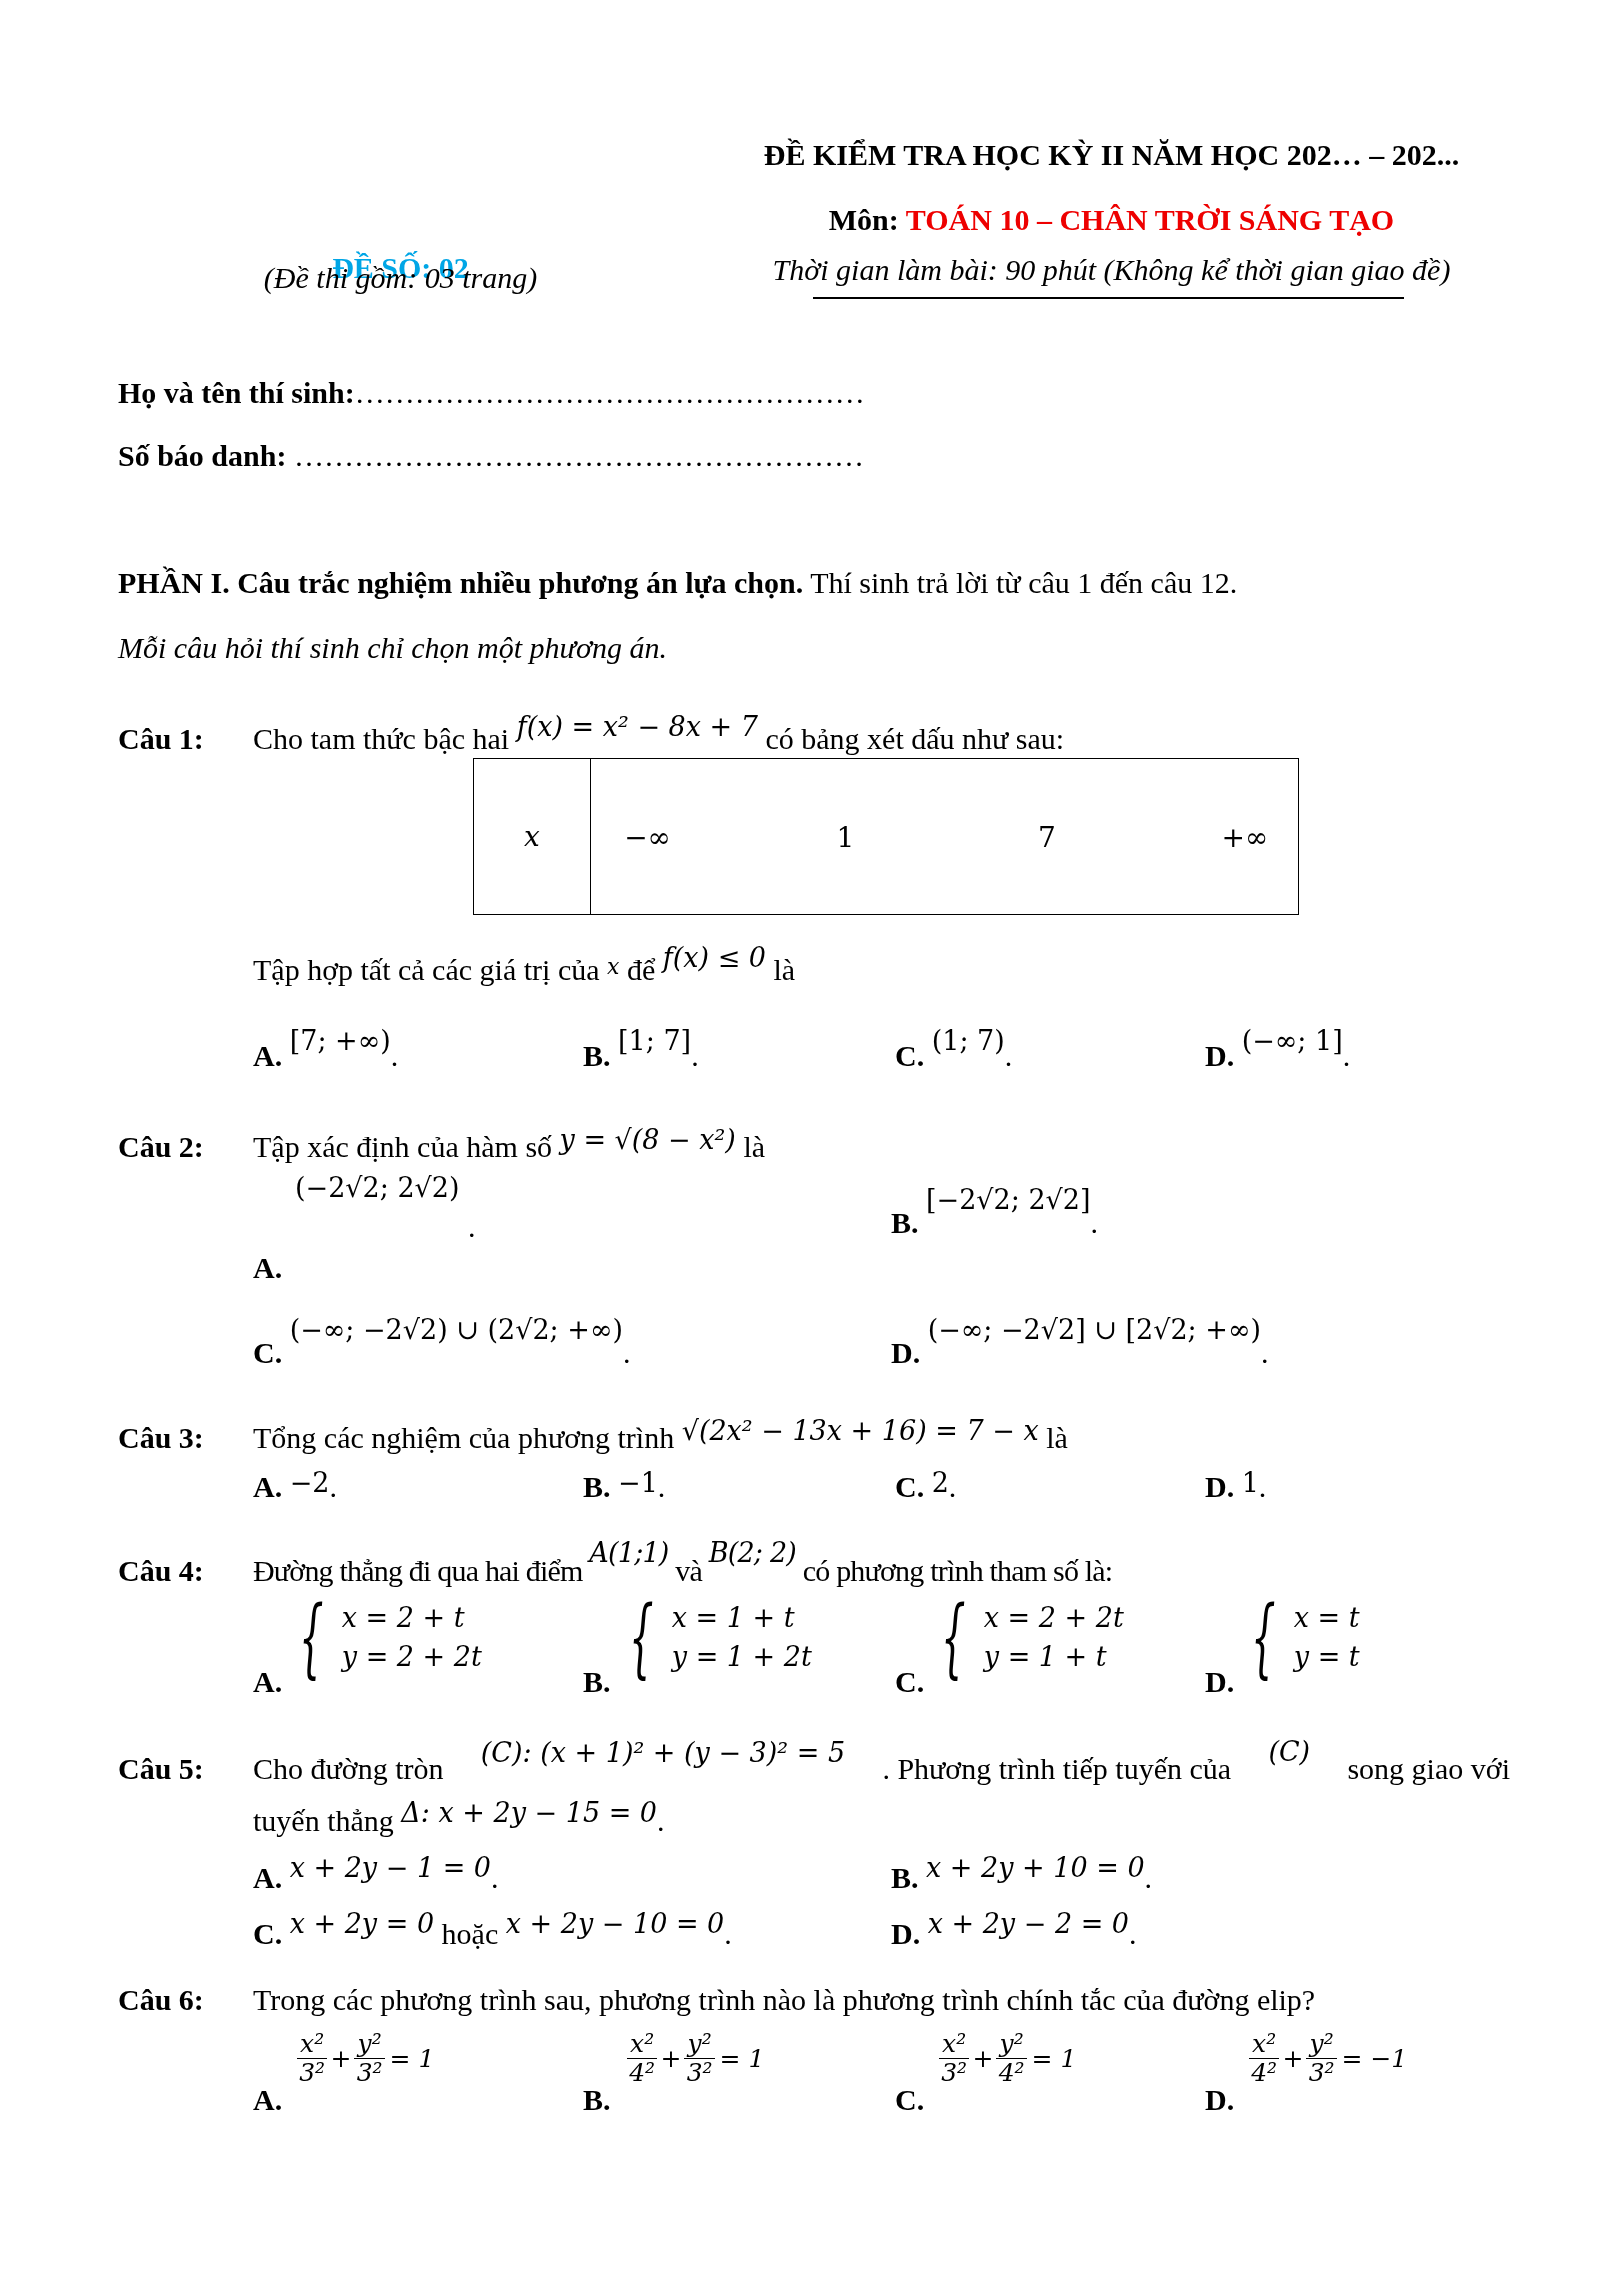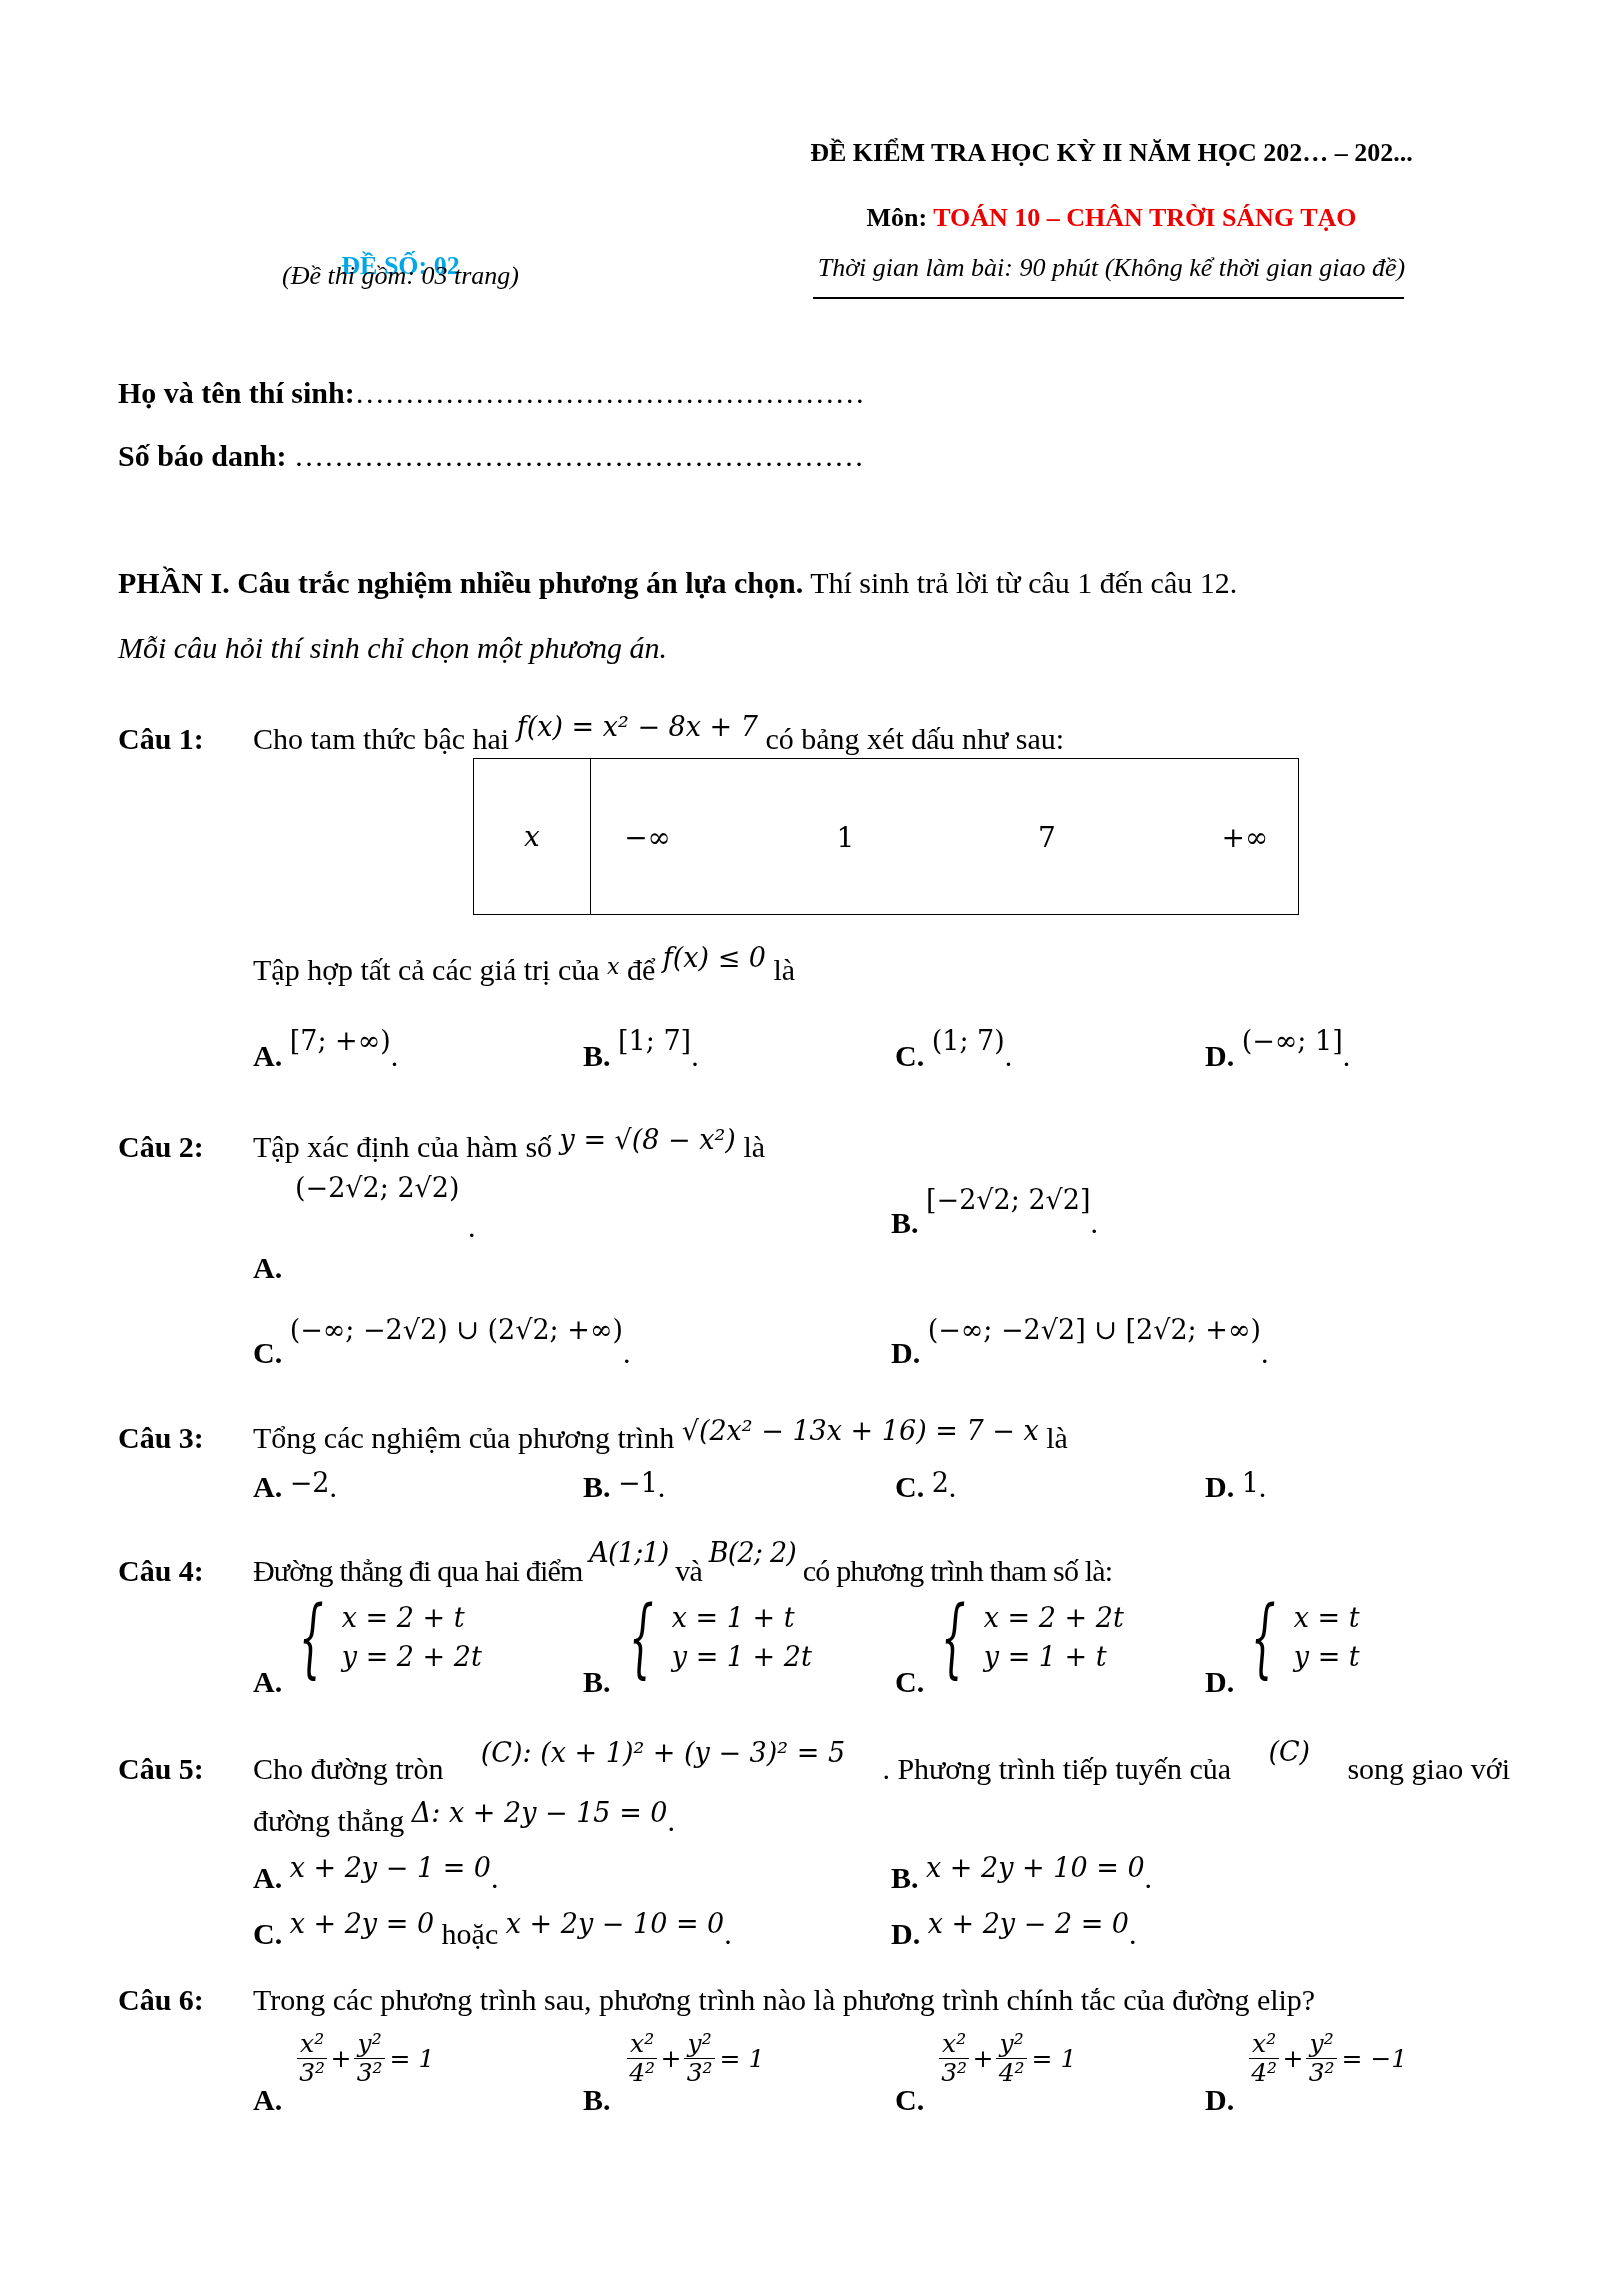--- a/index.html
+++ b/index.html
@@ -7,21 +7,21 @@
     width: 1623px; height: 2295px; position: relative; overflow: hidden;
     font-family: "Liberation Serif", serif; color: #000;
   }
   .abs { position: absolute; }
   .bold { font-weight: bold; }
   .ital { font-style: italic; }
   .center { text-align: center; }
   .hdr-l { left: 118px; width: 565px; }
   .hdr-r { left: 707px; width: 809px; }
   .h36 { font-size: 28px; }
-  .h38 { font-size: 26px; }
+  .h38 { font-size: 30px; }
   .txt { font-size: 30px; line-height: 35px; white-space: nowrap; }
   .math { font-family: "DejaVu Serif", serif; font-size: 27px; white-space: nowrap; }
   .mathi { font-family: "DejaVu Serif", serif; font-style: italic; font-size: 27px; white-space: nowrap; }
   .blue { color: #00a6e6; margin-top: 47px; }
   .red { color: #ee0000; }
   .qlabel { left: 118px; font-weight: bold; font-size: 30px; }
   .opt { font-weight: bold; font-size: 30px; }
   table.sign {
     position: absolute; left: 473px; top: 758px; width: 826px; height: 157px;
     border-collapse: collapse; font-family: "DejaVu Serif", serif; font-size: 28px;
@@ -162,21 +162,21 @@
 
 <div class="abs txt qlabel" style="top:1751px;">Câu 5:</div>
 <div class="abs txt" style="left:253px; top:1751px; width:1257px; display:flex; justify-content:space-between;">
   <span>Cho đường tròn </span>
   <span class="mathi" style="position:relative; top:-15.7px;">(C): (x + 1)² + (y − 3)² = 5</span>
   <span>. Phương trình tiếp tuyến của </span>
   <span class="mathi" style="position:relative; top:-17.3px;">(C)</span>
   <span> song giao với</span>
 </div>
 <div class="abs txt" style="left:253px; top:1803px;">
-  <span>đường thẳng </span><span class="mathi" style="position:relative; top:-9.4px;margin-top:10px;">Δ: x + 2y − 15 = 0</span><span>.</span>
+  <span>tuyến thẳng </span><span class="mathi" style="position:relative; top:-9.4px;margin-top:10px;">Δ: x + 2y − 15 = 0</span><span>.</span>
 </div>
 <div class="abs txt" style="left:253px; top:1860px;"><span class="opt">A.</span> <span class="mathi" style="position:relative; top:-11px;">x + 2y − 1 = 0</span><span>.</span></div>
 <div class="abs txt" style="left:891px; top:1860px;"><span class="opt">B.</span> <span class="mathi" style="position:relative; top:-11px;">x + 2y + 10 = 0</span><span>.</span></div>
 <div class="abs txt" style="left:253px; top:1916px;"><span class="opt">C.</span> <span class="mathi" style="position:relative; top:-11px;">x + 2y = 0</span><span> hoặc </span><span class="mathi" style="position:relative; top:-11px;">x + 2y − 10 = 0</span><span>.</span></div>
 <div class="abs txt" style="left:891px; top:1916px;"><span class="opt">D.</span> <span class="mathi" style="position:relative; top:-11px;">x + 2y − 2 = 0</span><span>.</span></div>
 
 <div class="abs txt qlabel" style="top:1982px;">Câu 6:</div>
 <div class="abs txt" style="left:253px; top:1982px;">Trong các phương trình sau, phương trình nào là phương trình chính tắc của đường elip?</div>
 
 <div class="abs" style="left:253px; top:2030px;">

